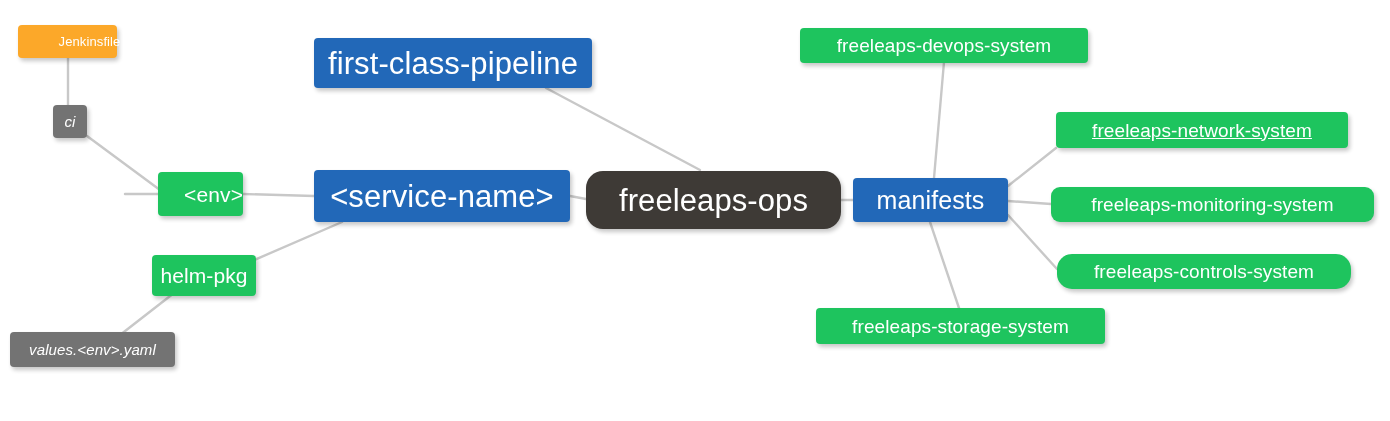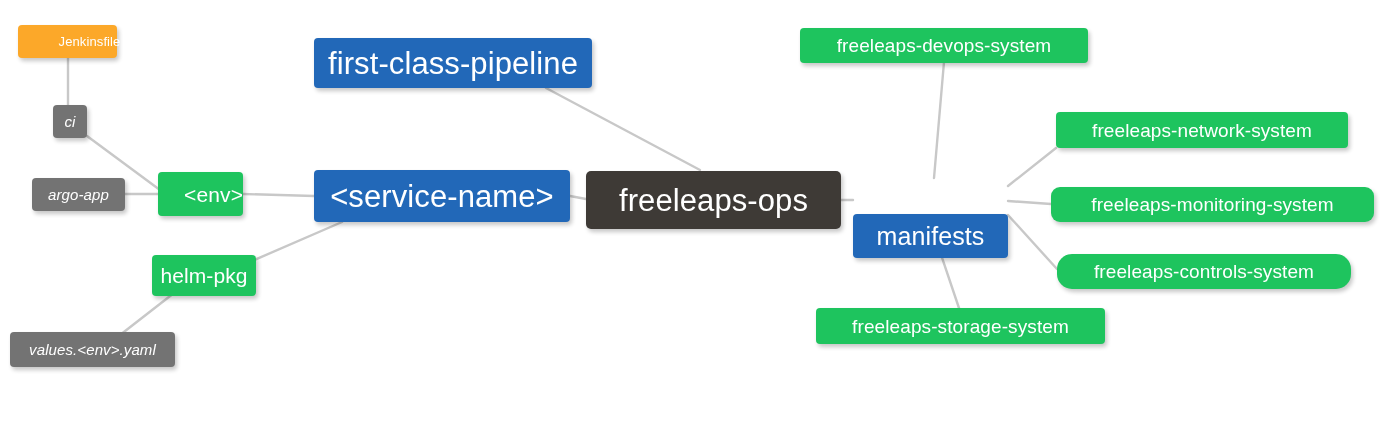--- a/index.html
+++ b/index.html
@@ -37,21 +37,21 @@
     white-space: nowrap;
     border-radius: 4px;
     box-shadow: 2px 3px 4px rgba(0,0,0,0.22);
     letter-spacing: 0.1px;
     line-height: 1;
     z-index: 2;
   }
   .node-root {
     background: #3e3a36;
     font-size: 31px;
-    border-radius: 5px;
+    border-radius: 17px;
   }
   .node-blue   { background: #2268b8; }
   .node-green  { background: #1ec45e; }
   .node-orange { background: #fca829; padding-left: 44px; }
   .node-red    { background: #737373; font-style: italic; }
 
   .sz-xl { font-size: 31px; }
   .sz-lg { font-size: 25px; }
   .sz-md { font-size: 21px; }
   .sz-sm { font-size: 19px; }
@@ -83,23 +83,20 @@
   </svg>
 
   <div class="node node-orange sz-xxs" style="left:18px; top:25px; width:99px; height:33px;">
     <span>Jenkinsfile</span>
   </div>
 
   <div class="node node-red sz-xs" style="left:53px; top:105px; width:34px; height:33px;">
     <span>ci</span>
   </div>
 
-  <div class="node node-red sz-xs" style="left:32px; top:178px; width:93px; height:33px;">
-    <span>argo-app</span>
-  </div>
 
   <div class="node node-green sz-md" style="left:158px; top:172px; width:85px; height:44px;justify-content:flex-end;">
     <span>&lt;env&gt;</span>
   </div>
 
   <div class="node node-green sz-md" style="left:152px; top:255px; width:104px; height:41px;">
     <span>helm-pkg</span>
   </div>
 
   <div class="node node-red sz-xs" style="left:10px; top:332px; width:165px; height:35px;">
@@ -111,29 +108,29 @@
   </div>
 
   <div class="node node-blue sz-xl" style="left:314px; top:38px; width:278px; height:50px;">
     <span>first-class-pipeline</span>
   </div>
 
   <div class="node node-root" style="left:586px; top:171px; width:255px; height:58px;">
     <span>freeleaps-ops</span>
   </div>
 
-  <div class="node node-blue sz-lg" style="left:853px; top:178px; width:155px; height:44px;margin-top:36px;">
+  <div class="node node-blue sz-lg" style="left:853px; top:178px; width:155px; height:44px;">
     <span>manifests</span>
   </div>
 
   <div class="node node-green sz-sm" style="left:800px; top:28px; width:288px; height:35px;">
     <span>freeleaps-devops-system</span>
   </div>
 
-  <div class="node node-green sz-sm" style="left:1056px; top:112px; width:292px; height:36px;">
+  <div class="node node-green sz-sm" style="left:1056px; top:112px; width:292px; height:36px;text-decoration:underline;">
     <span>freeleaps-network-system</span>
   </div>
 
   <div class="node node-green sz-sm" style="left:1051px; top:187px; width:323px; height:35px;border-radius:9px;">
     <span>freeleaps-monitoring-system</span>
   </div>
 
   <div class="node node-green sz-sm" style="left:1057px; top:254px; width:294px; height:35px;border-radius:15px;">
     <span>freeleaps-controls-system</span>
   </div>

